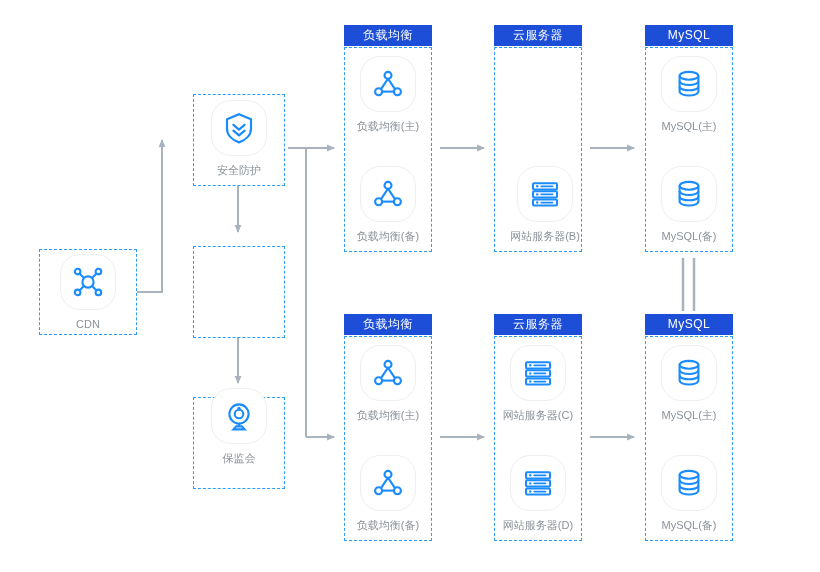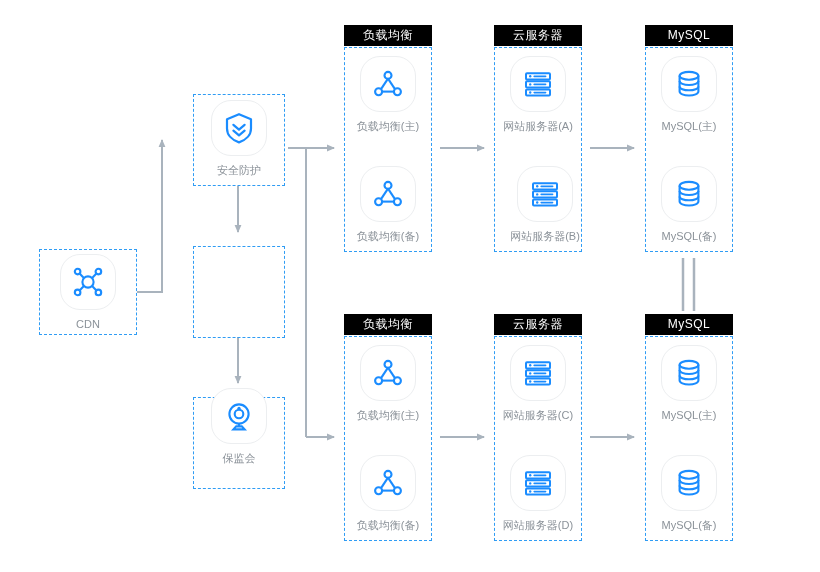--- a/index.html
+++ b/index.html
@@ -20,21 +20,21 @@
   .dbox{
     position:absolute;
     border:1px dashed #2f9cf4;
     box-sizing:border-box;
     background:transparent;
   }
   
   .colhead{
     position:absolute;
     height:21px;
-    background:#000000;
+    background:#1d4ed8;
     color:#ffffff;
     font-size:12px;
     line-height:21px;
     text-align:center;
     letter-spacing:.5px;
     box-sizing:border-box;
   }
 
   
   .node{
@@ -175,163 +175,143 @@
           <circle cx="7.6" cy="24.8" r="3.5" fill="#ffffff"></circle>
           <circle cx="26.4" cy="24.8" r="3.5" fill="#ffffff"></circle>
         </g>
       </svg>
     </div>
     <div class="nlabel">负载均衡(备)</div>
   </div>
 
   <div class="colhead" style="left:494px;top:25px;width:88px;">云服务器</div>
   <div class="dbox" style="left:494px;top:47px;width:88px;height:205px;"></div>
-  <div class="node" style="left:493px;top:56px;">
+  <div class="node" style="left:500px;top:166px;">
     <div class="tile">
       <svg width="34" height="34" viewBox="0 0 34 34">
         <g stroke="#1a8cff" stroke-width="2" fill="none">
           <rect x="5" y="6.2" width="24" height="6.2" rx="1"></rect>
           <rect x="5" y="14.3" width="24" height="6.2" rx="1"></rect>
           <rect x="5" y="22.4" width="24" height="6.2" rx="1"></rect>
         </g>
         <g fill="#1a8cff">
           <circle cx="9.2" cy="9.3" r="1.2"></circle>
             <rect x="12.4" y="8.5" width="13" height="1.7" rx=".8"></rect>
           <circle cx="9.2" cy="17.4" r="1.2"></circle>
             <rect x="12.4" y="16.6" width="13" height="1.7" rx=".8"></rect>
           <circle cx="9.2" cy="25.5" r="1.2"></circle>
             <rect x="12.4" y="24.7" width="13" height="1.7" rx=".8"></rect>
         </g>
       </svg>
     </div>
-    <div class="nlabel">网站服务器(A)</div>
-  </div>
-  <div class="node" style="left:500px;top:166px;">
+    <div class="nlabel">网站服务器(B)</div>
+  </div>
+
+  <div class="colhead" style="left:645px;top:25px;width:88px;">MySQL</div>
+  <div class="dbox" style="left:645px;top:47px;width:88px;height:205px;"></div>
+  <div class="node" style="left:644px;top:56px;">
+    <div class="tile">
+      <svg width="34" height="34" viewBox="0 0 34 34">
+        <g stroke="#1a8cff" stroke-width="2.1" fill="none">
+          <ellipse cx="17" cy="8.8" rx="9.4" ry="3.9"></ellipse>
+          <path d="M7.6 8.8 V24.6 C7.6 26.8 11.8 28.5 17 28.5 C22.2 28.5 26.4 26.8 26.4 24.6 V8.8"></path>
+          <path d="M7.6 14.1 C7.6 16.3 11.8 18 17 18 C22.2 18 26.4 16.3 26.4 14.1"></path>
+          <path d="M7.6 19.4 C7.6 21.6 11.8 23.3 17 23.3 C22.2 23.3 26.4 21.6 26.4 19.4"></path>
+        </g>
+      </svg>
+    </div>
+    <div class="nlabel">MySQL(主)</div>
+  </div>
+  <div class="node" style="left:644px;top:166px;">
+    <div class="tile">
+      <svg width="34" height="34" viewBox="0 0 34 34">
+        <g stroke="#1a8cff" stroke-width="2.1" fill="none">
+          <ellipse cx="17" cy="8.8" rx="9.4" ry="3.9"></ellipse>
+          <path d="M7.6 8.8 V24.6 C7.6 26.8 11.8 28.5 17 28.5 C22.2 28.5 26.4 26.8 26.4 24.6 V8.8"></path>
+          <path d="M7.6 14.1 C7.6 16.3 11.8 18 17 18 C22.2 18 26.4 16.3 26.4 14.1"></path>
+          <path d="M7.6 19.4 C7.6 21.6 11.8 23.3 17 23.3 C22.2 23.3 26.4 21.6 26.4 19.4"></path>
+        </g>
+      </svg>
+    </div>
+    <div class="nlabel">MySQL(备)</div>
+  </div>
+
+  <div class="colhead" style="left:344px;top:314px;width:88px;">负载均衡</div>
+  <div class="dbox" style="left:344px;top:336px;width:88px;height:205px;"></div>
+  <div class="node" style="left:343px;top:345px;">
+    <div class="tile">
+      <svg width="34" height="34" viewBox="0 0 34 34">
+        <g stroke="#1a8cff" stroke-width="2.1" fill="none">
+          <line x1="17" y1="11.6" x2="9.2" y2="23.4"></line>
+          <line x1="17" y1="11.6" x2="24.8" y2="23.4"></line>
+          <line x1="10.4" y1="24.6" x2="23.6" y2="24.6"></line>
+          <circle cx="17" cy="8.4" r="3.5" fill="#ffffff"></circle>
+          <circle cx="7.6" cy="24.8" r="3.5" fill="#ffffff"></circle>
+          <circle cx="26.4" cy="24.8" r="3.5" fill="#ffffff"></circle>
+        </g>
+      </svg>
+    </div>
+    <div class="nlabel">负载均衡(主)</div>
+  </div>
+  <div class="node" style="left:343px;top:455px;">
+    <div class="tile">
+      <svg width="34" height="34" viewBox="0 0 34 34">
+        <g stroke="#1a8cff" stroke-width="2.1" fill="none">
+          <line x1="17" y1="11.6" x2="9.2" y2="23.4"></line>
+          <line x1="17" y1="11.6" x2="24.8" y2="23.4"></line>
+          <line x1="10.4" y1="24.6" x2="23.6" y2="24.6"></line>
+          <circle cx="17" cy="8.4" r="3.5" fill="#ffffff"></circle>
+          <circle cx="7.6" cy="24.8" r="3.5" fill="#ffffff"></circle>
+          <circle cx="26.4" cy="24.8" r="3.5" fill="#ffffff"></circle>
+        </g>
+      </svg>
+    </div>
+    <div class="nlabel">负载均衡(备)</div>
+  </div>
+
+  <div class="colhead" style="left:494px;top:314px;width:88px;">云服务器</div>
+  <div class="dbox" style="left:494px;top:336px;width:88px;height:205px;"></div>
+  <div class="node" style="left:493px;top:345px;">
     <div class="tile">
       <svg width="34" height="34" viewBox="0 0 34 34">
         <g stroke="#1a8cff" stroke-width="2" fill="none">
           <rect x="5" y="6.2" width="24" height="6.2" rx="1"></rect>
           <rect x="5" y="14.3" width="24" height="6.2" rx="1"></rect>
           <rect x="5" y="22.4" width="24" height="6.2" rx="1"></rect>
         </g>
         <g fill="#1a8cff">
           <circle cx="9.2" cy="9.3" r="1.2"></circle>
             <rect x="12.4" y="8.5" width="13" height="1.7" rx=".8"></rect>
           <circle cx="9.2" cy="17.4" r="1.2"></circle>
             <rect x="12.4" y="16.6" width="13" height="1.7" rx=".8"></rect>
           <circle cx="9.2" cy="25.5" r="1.2"></circle>
             <rect x="12.4" y="24.7" width="13" height="1.7" rx=".8"></rect>
         </g>
       </svg>
     </div>
-    <div class="nlabel">网站服务器(B)</div>
-  </div>
-
-  <div class="colhead" style="left:645px;top:25px;width:88px;">MySQL</div>
-  <div class="dbox" style="left:645px;top:47px;width:88px;height:205px;"></div>
-  <div class="node" style="left:644px;top:56px;">
-    <div class="tile">
-      <svg width="34" height="34" viewBox="0 0 34 34">
-        <g stroke="#1a8cff" stroke-width="2.1" fill="none">
-          <ellipse cx="17" cy="8.8" rx="9.4" ry="3.9"></ellipse>
-          <path d="M7.6 8.8 V24.6 C7.6 26.8 11.8 28.5 17 28.5 C22.2 28.5 26.4 26.8 26.4 24.6 V8.8"></path>
-          <path d="M7.6 14.1 C7.6 16.3 11.8 18 17 18 C22.2 18 26.4 16.3 26.4 14.1"></path>
-          <path d="M7.6 19.4 C7.6 21.6 11.8 23.3 17 23.3 C22.2 23.3 26.4 21.6 26.4 19.4"></path>
-        </g>
-      </svg>
-    </div>
-    <div class="nlabel">MySQL(主)</div>
-  </div>
-  <div class="node" style="left:644px;top:166px;">
-    <div class="tile">
-      <svg width="34" height="34" viewBox="0 0 34 34">
-        <g stroke="#1a8cff" stroke-width="2.1" fill="none">
-          <ellipse cx="17" cy="8.8" rx="9.4" ry="3.9"></ellipse>
-          <path d="M7.6 8.8 V24.6 C7.6 26.8 11.8 28.5 17 28.5 C22.2 28.5 26.4 26.8 26.4 24.6 V8.8"></path>
-          <path d="M7.6 14.1 C7.6 16.3 11.8 18 17 18 C22.2 18 26.4 16.3 26.4 14.1"></path>
-          <path d="M7.6 19.4 C7.6 21.6 11.8 23.3 17 23.3 C22.2 23.3 26.4 21.6 26.4 19.4"></path>
-        </g>
-      </svg>
-    </div>
-    <div class="nlabel">MySQL(备)</div>
-  </div>
-
-  <div class="colhead" style="left:344px;top:314px;width:88px;">负载均衡</div>
-  <div class="dbox" style="left:344px;top:336px;width:88px;height:205px;"></div>
-  <div class="node" style="left:343px;top:345px;">
-    <div class="tile">
-      <svg width="34" height="34" viewBox="0 0 34 34">
-        <g stroke="#1a8cff" stroke-width="2.1" fill="none">
-          <line x1="17" y1="11.6" x2="9.2" y2="23.4"></line>
-          <line x1="17" y1="11.6" x2="24.8" y2="23.4"></line>
-          <line x1="10.4" y1="24.6" x2="23.6" y2="24.6"></line>
-          <circle cx="17" cy="8.4" r="3.5" fill="#ffffff"></circle>
-          <circle cx="7.6" cy="24.8" r="3.5" fill="#ffffff"></circle>
-          <circle cx="26.4" cy="24.8" r="3.5" fill="#ffffff"></circle>
-        </g>
-      </svg>
-    </div>
-    <div class="nlabel">负载均衡(主)</div>
-  </div>
-  <div class="node" style="left:343px;top:455px;">
-    <div class="tile">
-      <svg width="34" height="34" viewBox="0 0 34 34">
-        <g stroke="#1a8cff" stroke-width="2.1" fill="none">
-          <line x1="17" y1="11.6" x2="9.2" y2="23.4"></line>
-          <line x1="17" y1="11.6" x2="24.8" y2="23.4"></line>
-          <line x1="10.4" y1="24.6" x2="23.6" y2="24.6"></line>
-          <circle cx="17" cy="8.4" r="3.5" fill="#ffffff"></circle>
-          <circle cx="7.6" cy="24.8" r="3.5" fill="#ffffff"></circle>
-          <circle cx="26.4" cy="24.8" r="3.5" fill="#ffffff"></circle>
-        </g>
-      </svg>
-    </div>
-    <div class="nlabel">负载均衡(备)</div>
-  </div>
-
-  <div class="colhead" style="left:494px;top:314px;width:88px;">云服务器</div>
-  <div class="dbox" style="left:494px;top:336px;width:88px;height:205px;"></div>
-  <div class="node" style="left:493px;top:345px;">
+    <div class="nlabel">网站服务器(C)</div>
+  </div>
+  <div class="node" style="left:493px;top:455px;">
     <div class="tile">
       <svg width="34" height="34" viewBox="0 0 34 34">
         <g stroke="#1a8cff" stroke-width="2" fill="none">
           <rect x="5" y="6.2" width="24" height="6.2" rx="1"></rect>
           <rect x="5" y="14.3" width="24" height="6.2" rx="1"></rect>
           <rect x="5" y="22.4" width="24" height="6.2" rx="1"></rect>
         </g>
         <g fill="#1a8cff">
           <circle cx="9.2" cy="9.3" r="1.2"></circle>
             <rect x="12.4" y="8.5" width="13" height="1.7" rx=".8"></rect>
           <circle cx="9.2" cy="17.4" r="1.2"></circle>
             <rect x="12.4" y="16.6" width="13" height="1.7" rx=".8"></rect>
           <circle cx="9.2" cy="25.5" r="1.2"></circle>
             <rect x="12.4" y="24.7" width="13" height="1.7" rx=".8"></rect>
         </g>
       </svg>
     </div>
-    <div class="nlabel">网站服务器(C)</div>
-  </div>
-  <div class="node" style="left:493px;top:455px;">
-    <div class="tile">
-      <svg width="34" height="34" viewBox="0 0 34 34">
-        <g stroke="#1a8cff" stroke-width="2" fill="none">
-          <rect x="5" y="6.2" width="24" height="6.2" rx="1"></rect>
-          <rect x="5" y="14.3" width="24" height="6.2" rx="1"></rect>
-          <rect x="5" y="22.4" width="24" height="6.2" rx="1"></rect>
-        </g>
-        <g fill="#1a8cff">
-          <circle cx="9.2" cy="9.3" r="1.2"></circle>
-            <rect x="12.4" y="8.5" width="13" height="1.7" rx=".8"></rect>
-          <circle cx="9.2" cy="17.4" r="1.2"></circle>
-            <rect x="12.4" y="16.6" width="13" height="1.7" rx=".8"></rect>
-          <circle cx="9.2" cy="25.5" r="1.2"></circle>
-            <rect x="12.4" y="24.7" width="13" height="1.7" rx=".8"></rect>
-        </g>
-      </svg>
-    </div>
     <div class="nlabel">网站服务器(D)</div>
   </div>
 
   <div class="colhead" style="left:645px;top:314px;width:88px;">MySQL</div>
   <div class="dbox" style="left:645px;top:336px;width:88px;height:205px;"></div>
   <div class="node" style="left:644px;top:345px;">
     <div class="tile">
       <svg width="34" height="34" viewBox="0 0 34 34">
         <g stroke="#1a8cff" stroke-width="2.1" fill="none">
           <ellipse cx="17" cy="8.8" rx="9.4" ry="3.9"></ellipse>

